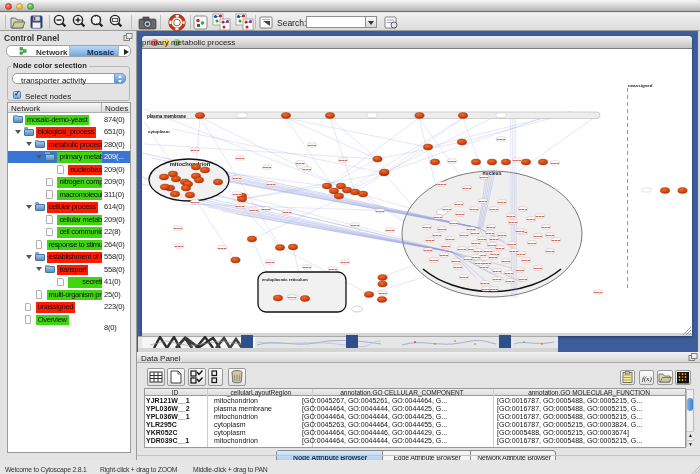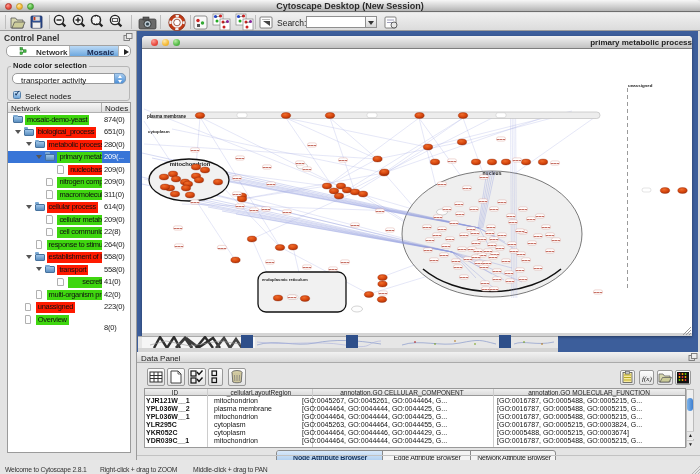--- a/index.html
+++ b/index.html
@@ -6,21 +6,20 @@
 #app{position:relative;width:700px;height:474px;background:#e6e6e6;overflow:hidden;}
 .abs{position:absolute;}
 .tl{width:7px;height:7px;border-radius:50%;position:absolute;top:2.5px;}
 
 </style></head><body>
 <div id="app">
 <div class="abs" style="left:0;top:0;width:700px;height:12px;background:linear-gradient(#f7f7f7,#c9c9c9 70%,#b3b3b3);border-bottom:1px solid #6e6e6e;border-radius:4px 4px 0 0;">
 <div class="tl" style="left:5px;background:radial-gradient(circle at 35% 30%,#ff9f96,#e8493d 60%,#c93a2d);border:0.5px solid #b5372b;"></div>
 <div class="tl" style="left:16px;background:radial-gradient(circle at 35% 30%,#ffe9a8,#f5b935 60%,#d99f22);border:0.5px solid #c79b2e;"></div>
 <div class="tl" style="left:27px;background:radial-gradient(circle at 35% 30%,#b6eea2,#53b946 60%,#3f9e35);border:0.5px solid #45942f;"></div>
-<div class="abs" style="left:0;top:1px;width:700px;text-align:center;font-size:9px;font-weight:bold;color:#2a2a2a;">Cytoscape Desktop (New Session)</div>
 </div>
 <div class="abs" style="left:0;top:13px;width:700px;height:18px;background:linear-gradient(#f0f0f0,#dcdcdc);border-bottom:1px solid #9c9c9c;"></div>
 <div class="abs" style="left:4.5px;top:15px;width:1px;height:14px;background:#bdbdbd;"></div>
 <div class="abs" style="left:48.5px;top:15px;width:1px;height:14px;background:#bdbdbd;"></div>
 <div class="abs" style="left:131px;top:15px;width:1px;height:14px;background:#bdbdbd;"></div>
 <div class="abs" style="left:160px;top:15px;width:1px;height:14px;background:#bdbdbd;"></div>
 <div class="abs" style="left:190px;top:15px;width:1px;height:14px;background:#bdbdbd;"></div>
 <div class="abs" style="left:255px;top:15px;width:1px;height:14px;background:#bdbdbd;"></div>
 <svg style="position:absolute;left:10px;top:15px;" width="16" height="15" viewBox="0 0 16 15">
       <path d="M1 4 L1 13 L13 13 L13 5 L7 5 L5.5 3 L1 3 Z" fill="#d8d8b0" stroke="#555" stroke-width="0.8"></path>
@@ -197,35 +196,35 @@
 <div class="abs" style="left:36.4px;top:267.0px;width:0;height:0;border-left:3.5px solid transparent;border-right:3.5px solid transparent;border-top:4.5px solid #555;"></div>
 <div class="abs" style="left:45.4px;top:266.0px;width:10px;height:7px;background:linear-gradient(#9dc4e8,#5b8fc0);border:0.5px solid #46729e;border-radius:1px;"></div>
 <div class="abs" style="left:45.4px;top:264.8px;width:4.5px;height:2px;background:#7aa8d2;border-radius:1px 1px 0 0;"></div>
 <div class="abs" style="left:57.4px;top:264.5px;max-width:45px;overflow:hidden;white-space:nowrap;background:#ff1a00;font-size:7.5px;letter-spacing:-0.3px;color:#111;line-height:10.5px;padding:0 2px;">transport</div>
 <div class="abs" style="left:104px;top:264.5px;font-size:7.5px;letter-spacing:-0.2px;color:#222;line-height:10.5px;">558(0)</div>
 <div class="abs" style="left:57.2px;top:277.5px;width:6.5px;height:8.5px;background:#fdfdfd;border:0.6px solid #b0b0b0;border-radius:0 2px 0 0;"></div>
 <div class="abs" style="left:68.2px;top:277.0px;max-width:34px;overflow:hidden;white-space:nowrap;background:#3fd60f;font-size:7.5px;letter-spacing:-0.3px;color:#111;line-height:10.5px;padding:0 14px;">secretion</div>
 <div class="abs" style="left:104px;top:277.0px;font-size:7.5px;letter-spacing:-0.2px;color:#222;line-height:10.5px;">41(0)</div>
 <div class="abs" style="left:35.6px;top:290.0px;width:6.5px;height:8.5px;background:#fdfdfd;border:0.6px solid #b0b0b0;border-radius:0 2px 0 0;"></div>
 <div class="abs" style="left:46.6px;top:289.5px;max-width:55px;overflow:hidden;white-space:nowrap;background:#3fd60f;font-size:7.5px;letter-spacing:-0.3px;color:#111;line-height:10.5px;padding:0 2px;">multi-organism pro</div>
-<div class="abs" style="left:104px;top:289.5px;font-size:7.5px;letter-spacing:-0.2px;color:#222;line-height:10.5px;">42(0)</div>
+<div class="abs" style="left:104px;top:289.5px;font-size:7.5px;letter-spacing:-0.2px;color:#222;line-height:10.5px;">25(0)</div>
 <div class="abs" style="left:24.8px;top:302.5px;width:6.5px;height:8.5px;background:#fdfdfd;border:0.6px solid #b0b0b0;border-radius:0 2px 0 0;"></div>
 <div class="abs" style="left:35.8px;top:302.0px;max-width:66px;overflow:hidden;white-space:nowrap;background:#ff1a00;font-size:7.5px;letter-spacing:-0.3px;color:#111;line-height:10.5px;padding:0 2px;">unassigned</div>
 <div class="abs" style="left:104px;top:302.0px;font-size:7.5px;letter-spacing:-0.2px;color:#222;line-height:10.5px;">223(0)</div>
 <div class="abs" style="left:24.8px;top:315.0px;width:6.5px;height:8.5px;background:#fdfdfd;border:0.6px solid #b0b0b0;border-radius:0 2px 0 0;"></div>
 <div class="abs" style="left:35.8px;top:314.5px;max-width:66px;overflow:hidden;white-space:nowrap;background:#3fd60f;font-size:7.5px;letter-spacing:-0.3px;color:#111;line-height:10.5px;padding:0 2px;">Overview</div>
 <div class="abs" style="left:104px;top:314.5px;font-size:7.5px;letter-spacing:-0.2px;color:#222;line-height:10.5px;margin-top:8px;">8(0)</div>
 <div class="abs" style="left:137px;top:31px;width:563px;height:321px;background:#3c5e9b;"></div>
 <div class="abs" style="left:698px;top:31px;width:2px;height:443px;background:#d9d9d9;"></div>
 <div class="abs" style="left:142px;top:36px;width:550px;height:300px;background:#fff;border-radius:4px 4px 0 0;box-shadow:0 1px 3px rgba(0,0,0,0.4);">
 <div class="abs" style="left:0;top:0;width:550px;height:13px;background:linear-gradient(#f2f2f2,#c2c2c2);border-bottom:1px solid #7e7e7e;border-radius:4px 4px 0 0;">
 <div class="tl" style="left:9px;top:3px;width:7px;height:7px;background:radial-gradient(circle at 35% 30%,#ff9f96,#e8493d 60%,#c93a2d);"></div>
 <div class="tl" style="left:20px;top:3px;width:7px;height:7px;background:radial-gradient(circle at 35% 30%,#ffe9a8,#f5b935 60%,#d99f22);"></div>
 <div class="tl" style="left:31px;top:3px;width:7px;height:7px;background:radial-gradient(circle at 35% 30%,#b6eea2,#53b946 60%,#3f9e35);"></div>
-<div class="abs" style="left:0;top:2px;width:550px;text-align:right;font-size:8px;font-weight:bold;color:#222;">primary metabolic process</div>
+<div class="abs" style="left:0;top:2px;width:550px;text-align:left;font-size:8px;font-weight:normal;color:#222;">primary metabolic process</div>
 </div>
 <svg width="550" height="284" viewBox="0 0 550 284" style="position:absolute;left:0;top:13px;">
 <rect x="0" y="0" width="550" height="284" fill="#ffffff"></rect>
 <defs>
           <radialGradient id="ng" cx="40%" cy="32%" r="75%">
             <stop offset="0%" stop-color="#ee6d2c"></stop>
             <stop offset="55%" stop-color="#d9480e"></stop>
             <stop offset="100%" stop-color="#a52f05"></stop>
           </radialGradient>
         </defs>

